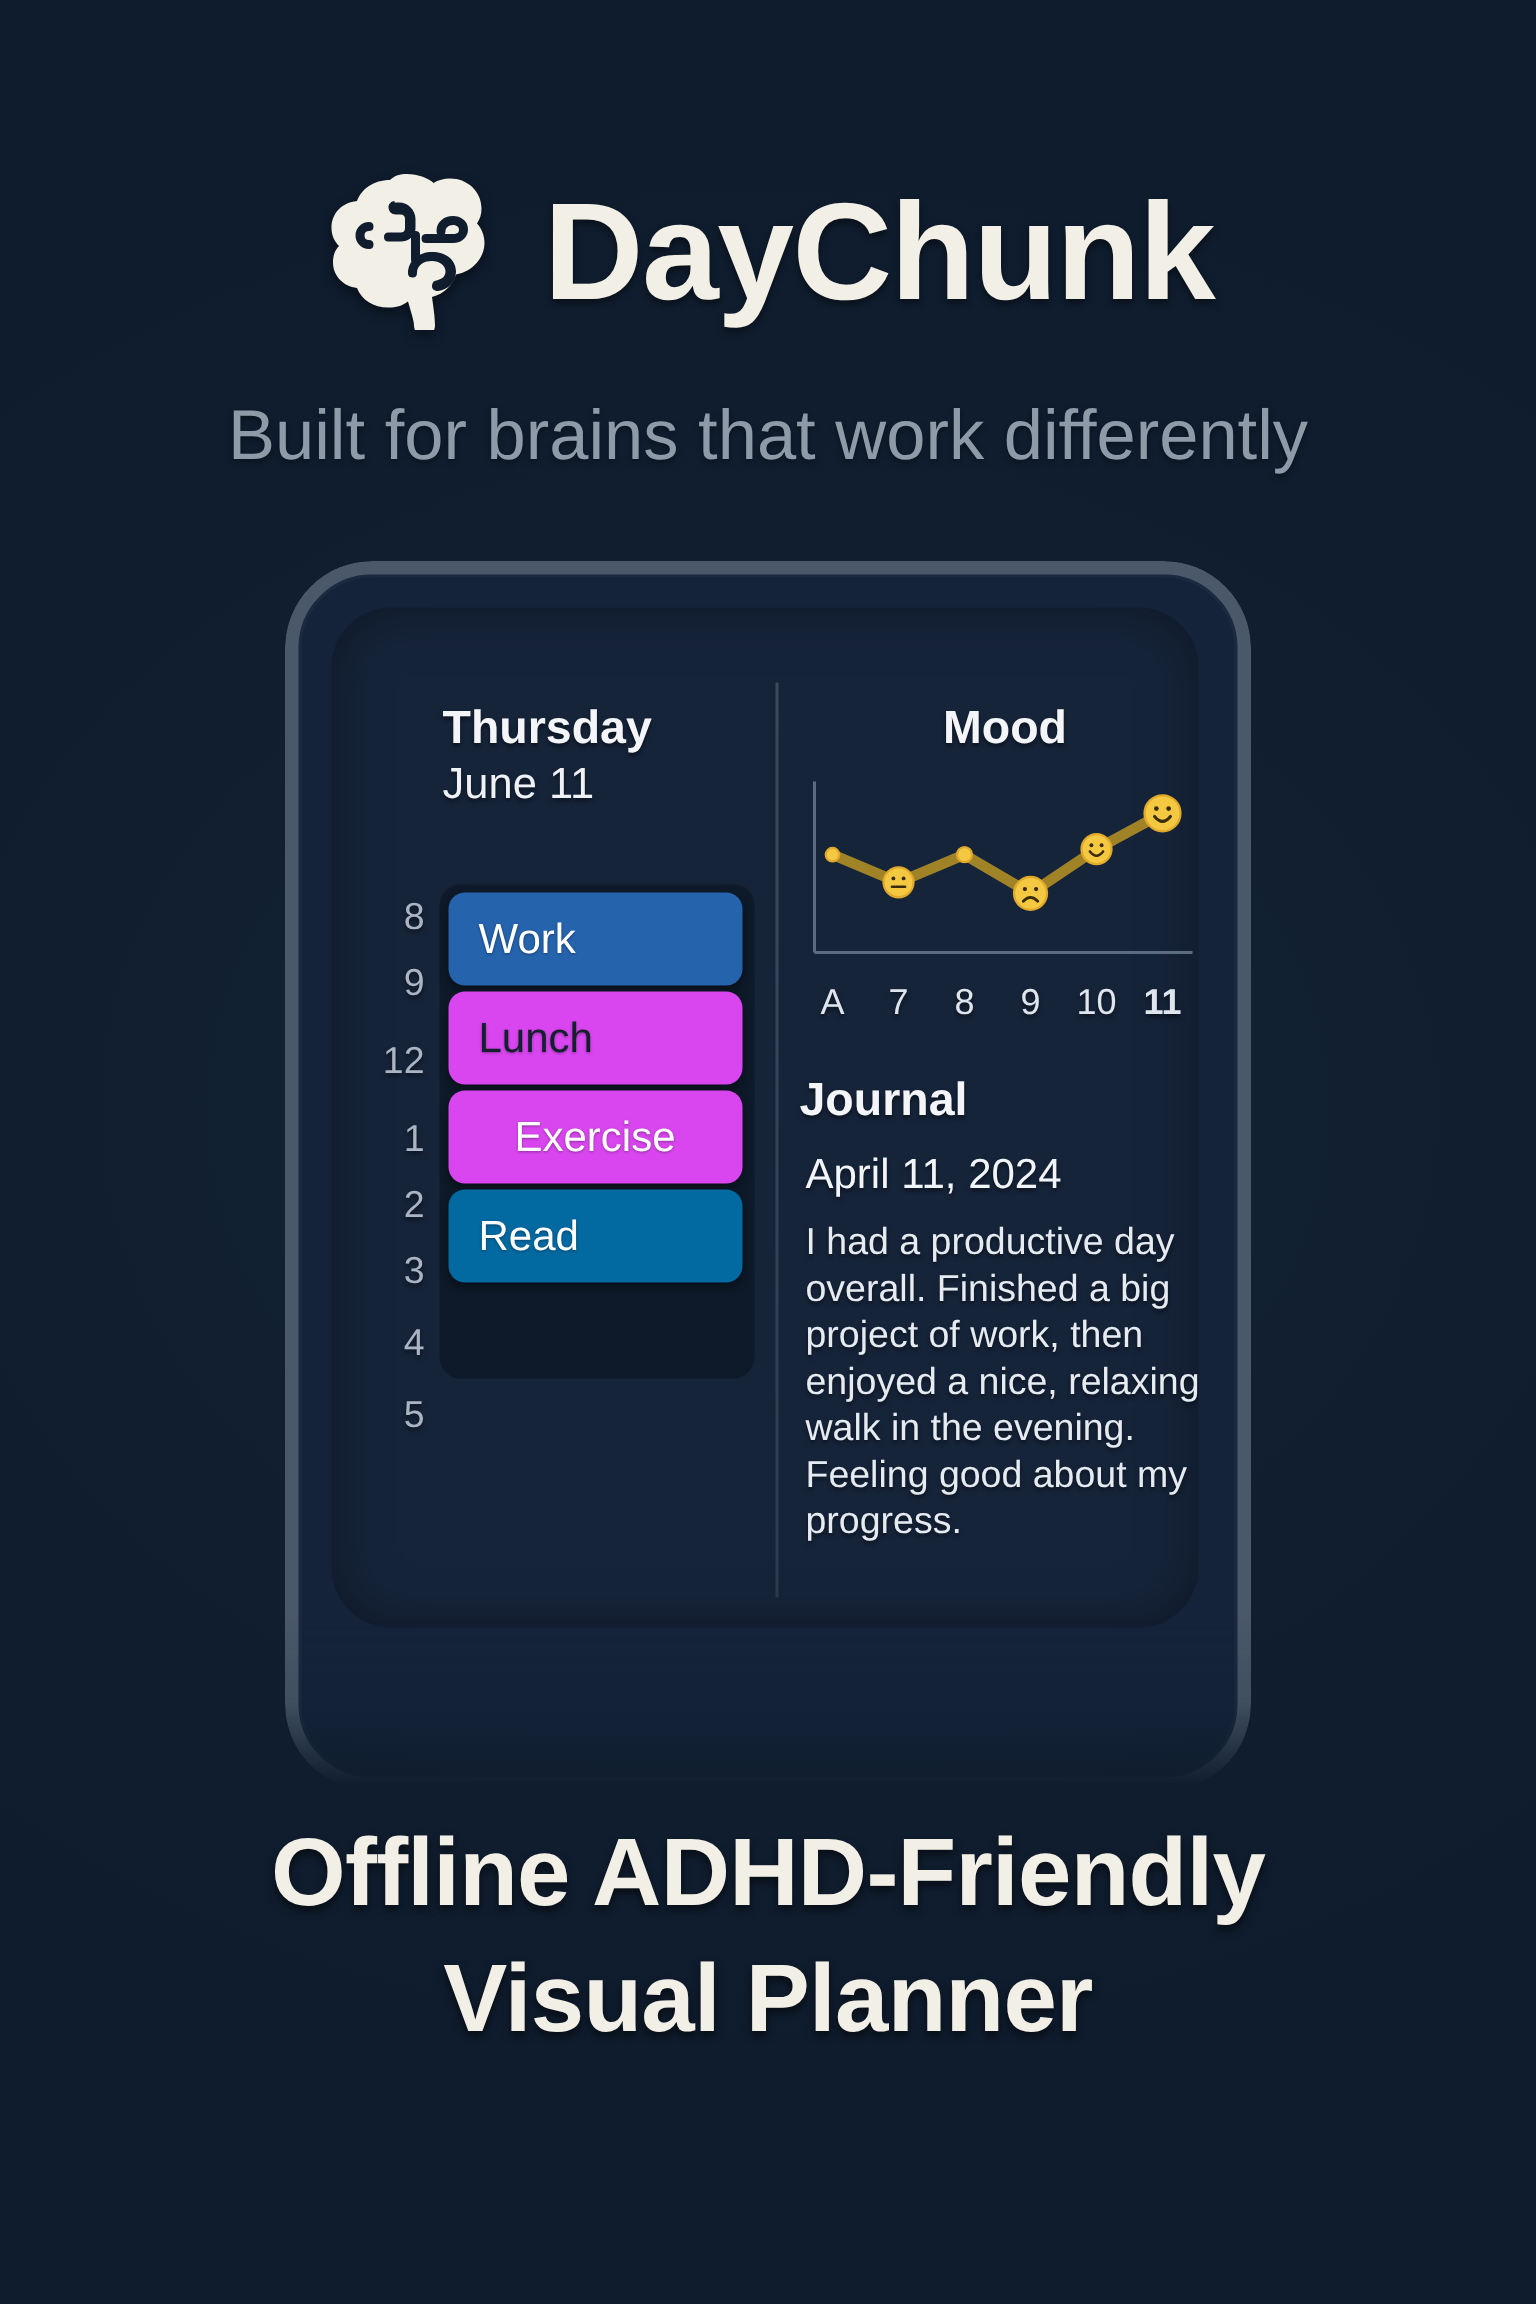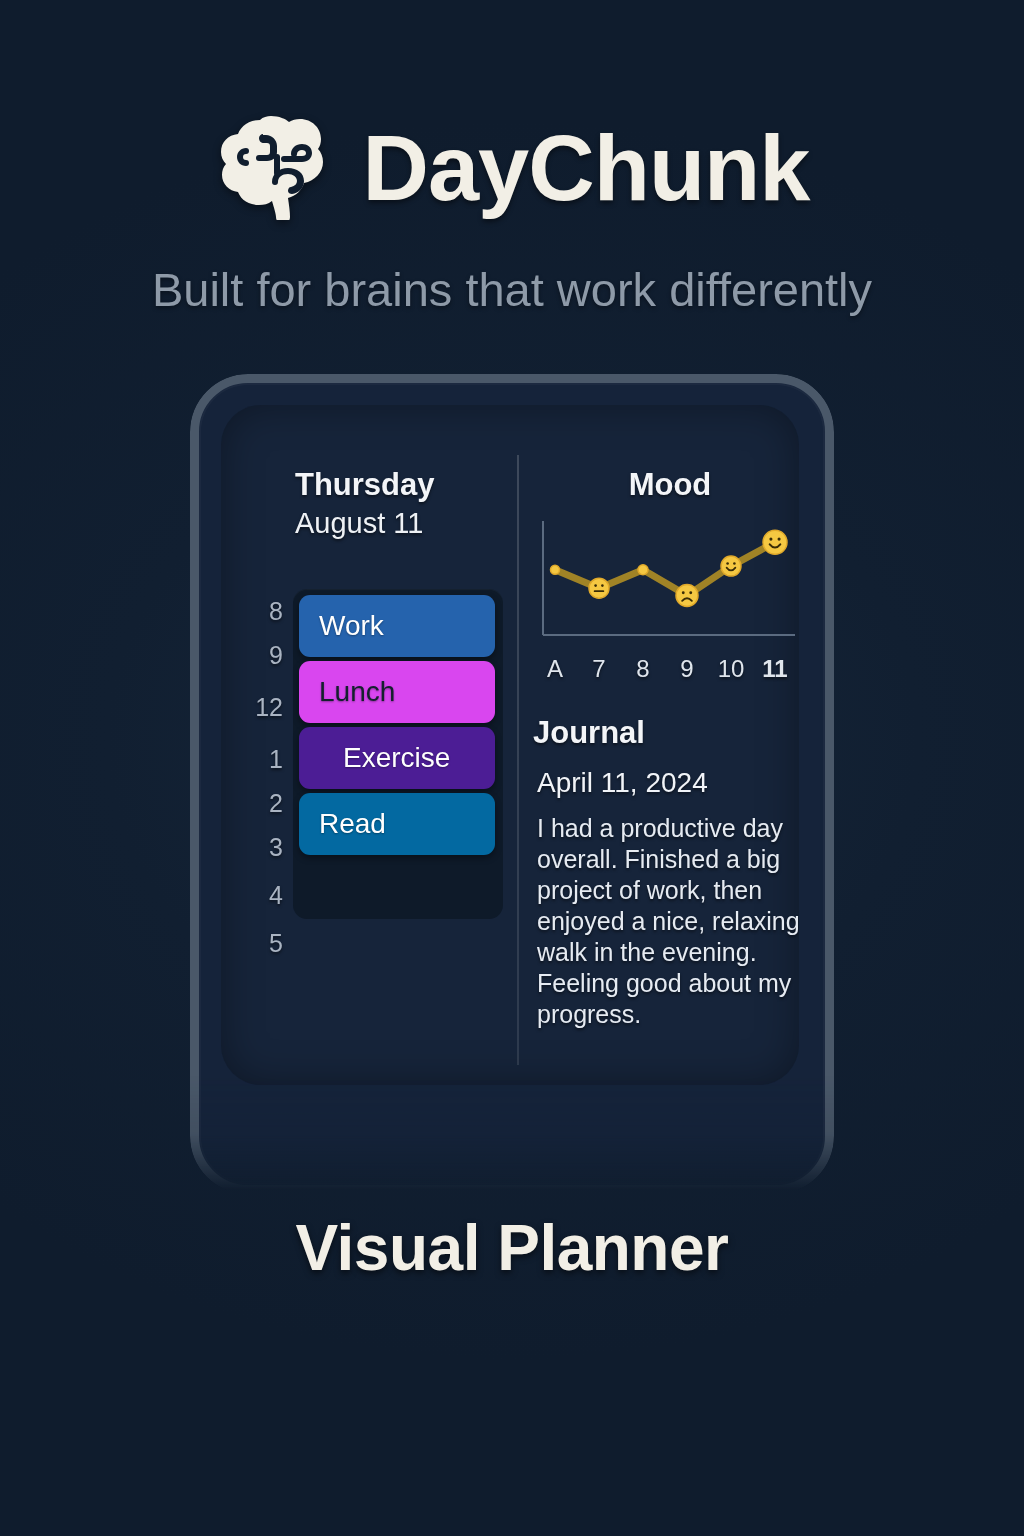--- a/index.html
+++ b/index.html
@@ -158,40 +158,40 @@
   </div>
 
   <div class="tagline">Built for brains that work differently</div>
 
   <div class="phone-frame">
     <div class="phone-screen">
       <div class="screen-inner">
 
         <div class="sched-col">
           <div class="date-day">Thursday</div>
-          <div class="date-sub">August 11</div>
+          <div class="date-sub">June 11</div>
           <div class="timeline-card"></div>
           <div class="hours" id="hours">
               <div class="hour" style="top: 8px;">8</div>
               <div class="hour" style="top: 52px;">9</div>
               <div class="hour" style="top: 104px;">12</div>
               <div class="hour" style="top: 156px;">1</div>
               <div class="hour" style="top: 200px;">2</div>
               <div class="hour" style="top: 244px;">3</div>
               <div class="hour" style="top: 292px;">4</div>
               <div class="hour" style="top: 340px;">5</div>
             </div>
           <div class="blocks" id="blocks">
               <div class="block" style="top: 0px; height: 62px; background: rgb(37, 99, 173); color: rgb(255, 255, 255);">
                 <span class="block-label">Work</span>
               </div>
               <div class="block" style="top: 66px; height: 62px; background: #d946ef; color: rgb(20, 32, 46);">
                 <span class="block-label">Lunch</span>
               </div>
-              <div class="block" style="top: 132px; height: 62px; background: #4c1d95; color: rgb(255, 255, 255); padding-left: 44px;">
+              <div class="block" style="top: 132px; height: 62px; background: #d946ef; color: rgb(255, 255, 255); padding-left: 44px;">
                 <span class="block-label">Exercise</span>
               </div>
               <div class="block" style="top: 198px; height: 62px; background: #0369a1; color: rgb(255, 255, 255);">
                 <span class="block-label">Read</span>
               </div>
             </div>
         </div>
 
         <div class="v-div"></div>
 
@@ -248,16 +248,17 @@
           <div class="journal-title">Journal</div>
           <div class="journal-date">April 11, 2024</div>
           <div class="journal-body">I had a productive day overall. Finished a big project of work, then enjoyed a nice, relaxing walk in the evening. Feeling good about my progress.</div>
         </div>
 
       </div>
     </div>
   </div>
 
   <div class="footer">
+    <div>Offline ADHD-Friendly</div>
     <div>Visual Planner</div>
   </div>
 
 </div>
 
 </body></html>

